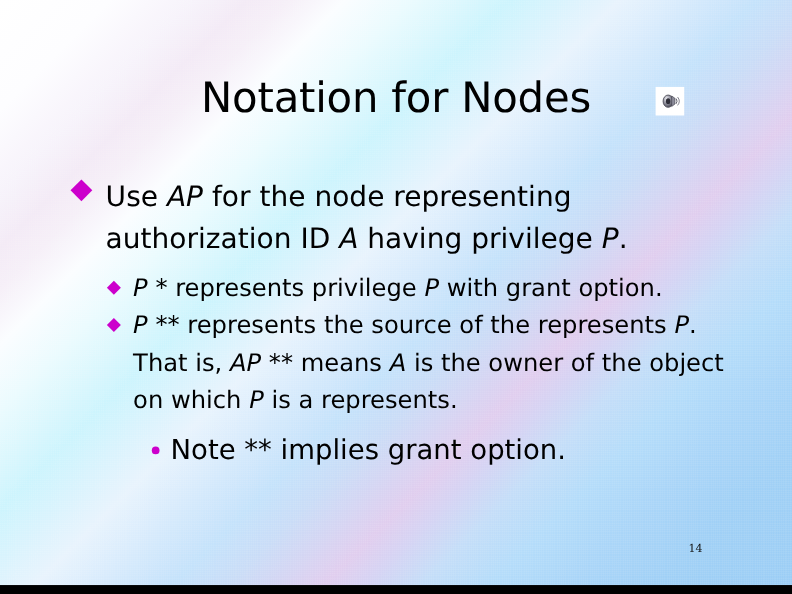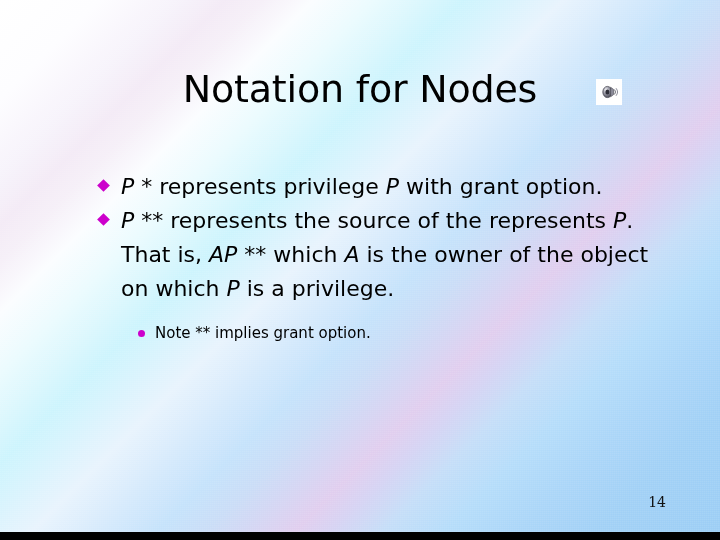--- a/index.html
+++ b/index.html
@@ -119,21 +119,21 @@
     width: 9px;
     height: 9px;
     background: #cc00cc;
     transform: rotate(45deg);
   }
 
   .lvl3 {
     position: relative;
     padding-left: 155px;
     padding-right: 48px;
-    font-size: 15px;
+    font-size: 25px;
     line-height: 30px;
     color: #000000;
   }
   .lvl3 .bullet-dot {
     position: absolute;
     left: 138px;
     top: 12px;
     width: 7px;
     height: 7px;
     border-radius: 50%;
@@ -146,23 +146,23 @@
   .it {
     font-style: italic;
   }
 
   
   #pagenum {
     position: absolute;
     left: 626px;
     top: 494px;
     width: 40px;
-    text-align: right;
+    text-align: left;
     font-family: "DejaVu Serif", serif;
-    font-size: 14px;
+    font-size: 10px;
     color: #111111;
   }
 </style>
 </head>
 <body>
 
 <div id="slide">
 
   <div id="dither"></div>
 
@@ -180,29 +180,33 @@
       <ellipse cx="8.4" cy="10" rx="4.6" ry="5.6" fill="url(#spkg)" stroke="#3b3b46" stroke-width="0.7"></ellipse>
       <ellipse cx="8.4" cy="10" rx="2.0" ry="2.6" fill="#2e2e38"></ellipse>
       <path d="M11.6 5.2 L14.6 7.4 L14.6 12.6 L11.6 14.8 Z" fill="#8b8b99" stroke="#45454f" stroke-width="0.6"></path>
       <path d="M15.6 7.6 a4 4 0 0 1 0 4.8" fill="none" stroke="#5c5c68" stroke-width="0.9"></path>
       <path d="M17.0 6.2 a6 6 0 0 1 0 7.6" fill="none" stroke="#6f6f7c" stroke-width="0.8"></path>
     </svg>
   </div>
 
   <div id="body">
 
+    <div class="lvl1">
+      <span class="bullet-diamond"></span>
+      <span><span>Use </span><span class="it">AP</span><span> for the node representing authorization ID </span><span class="it">A</span><span> having privilege </span><span class="it">P</span><span>.</span></span>
+    </div>
 
     <div class="lvl2 gap-top-1">
       <span class="bullet-diamond-sm"></span>
       <span><span class="it">P</span><span> * represents privilege </span><span class="it">P</span><span> with grant option.</span></span>
     </div>
 
     <div class="lvl2">
       <span class="bullet-diamond-sm"></span>
-      <span><span class="it">P</span><span> ** represents the source of the represents </span><span class="it">P</span><span>.  That is, </span><span class="it">AP</span><span> ** which </span><span class="it">A</span><span> is the owner of the object on which </span><span class="it">P</span><span> is a privilege.</span></span>
+      <span><span class="it">P</span><span> ** represents the source of the represents </span><span class="it">P</span><span>.  That is, </span><span class="it">AP</span><span> ** means </span><span class="it">A</span><span> is the owner of the object on which </span><span class="it">P</span><span> is a represents.</span></span>
     </div>
 
     <div class="lvl3 gap-top-2">
       <span class="bullet-dot"></span>
       <span><span>Note ** implies grant option.</span></span>
     </div>
 
   </div>
 
   <div id="pagenum">14</div>

